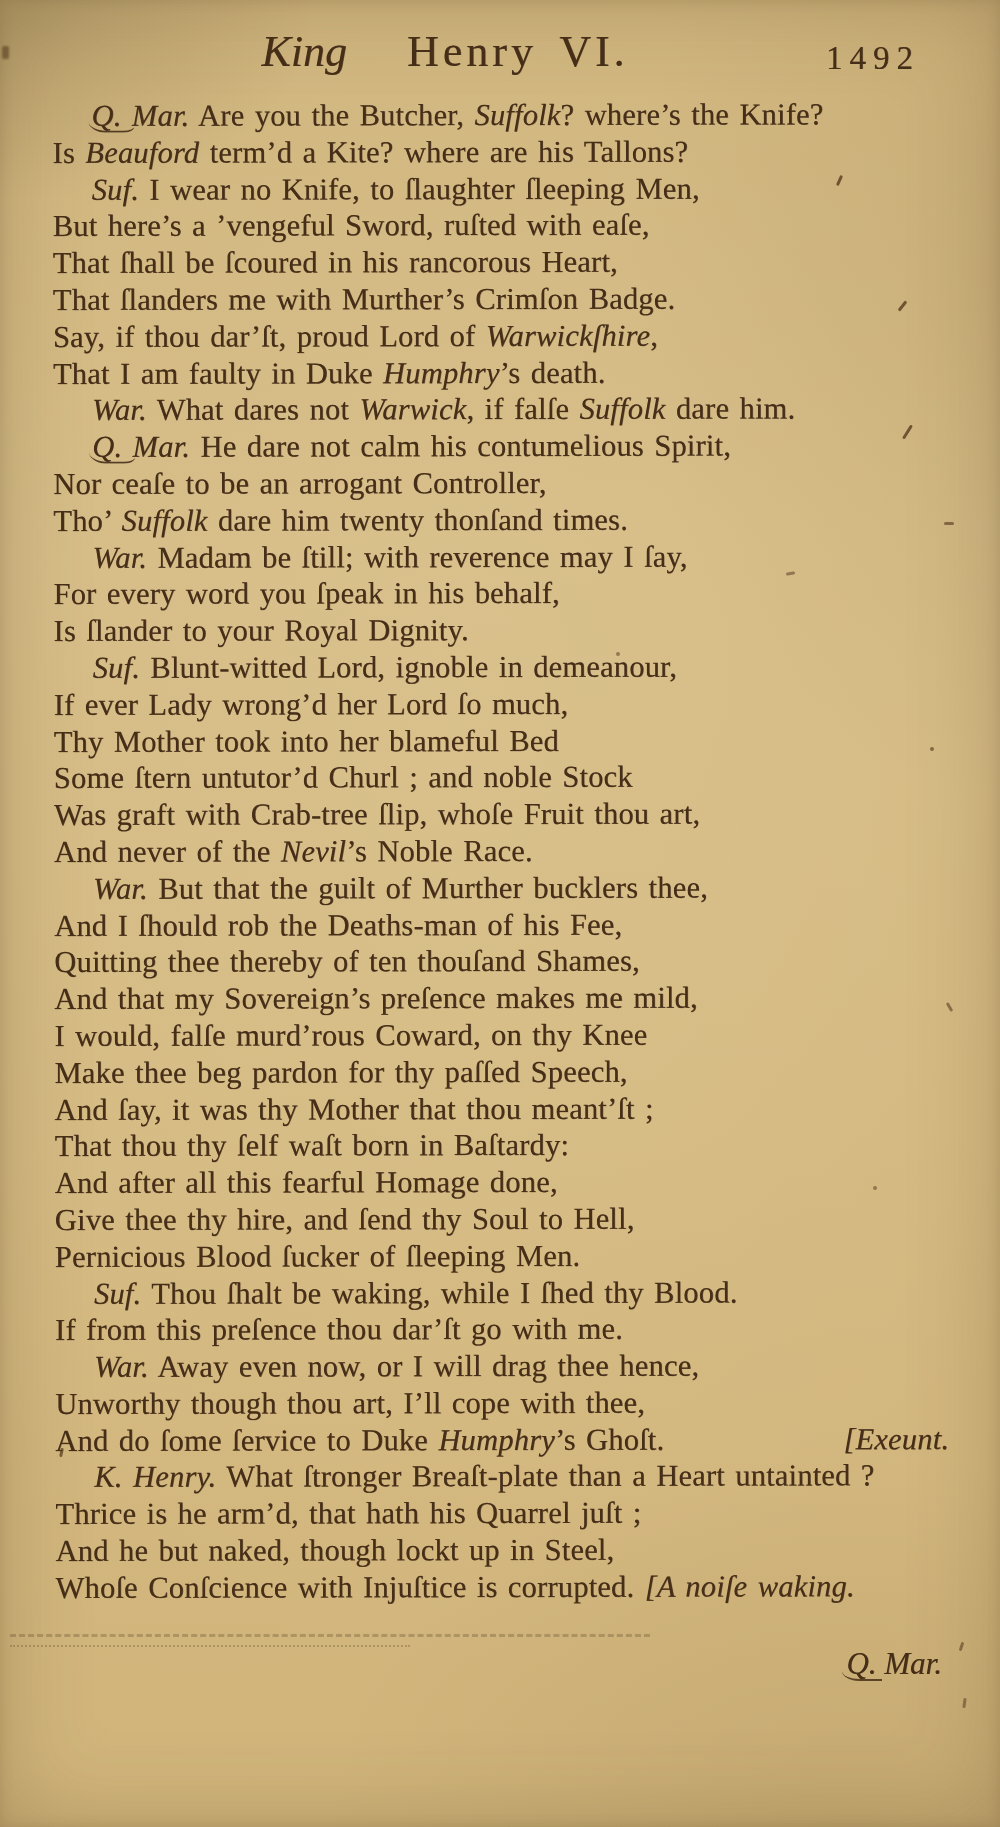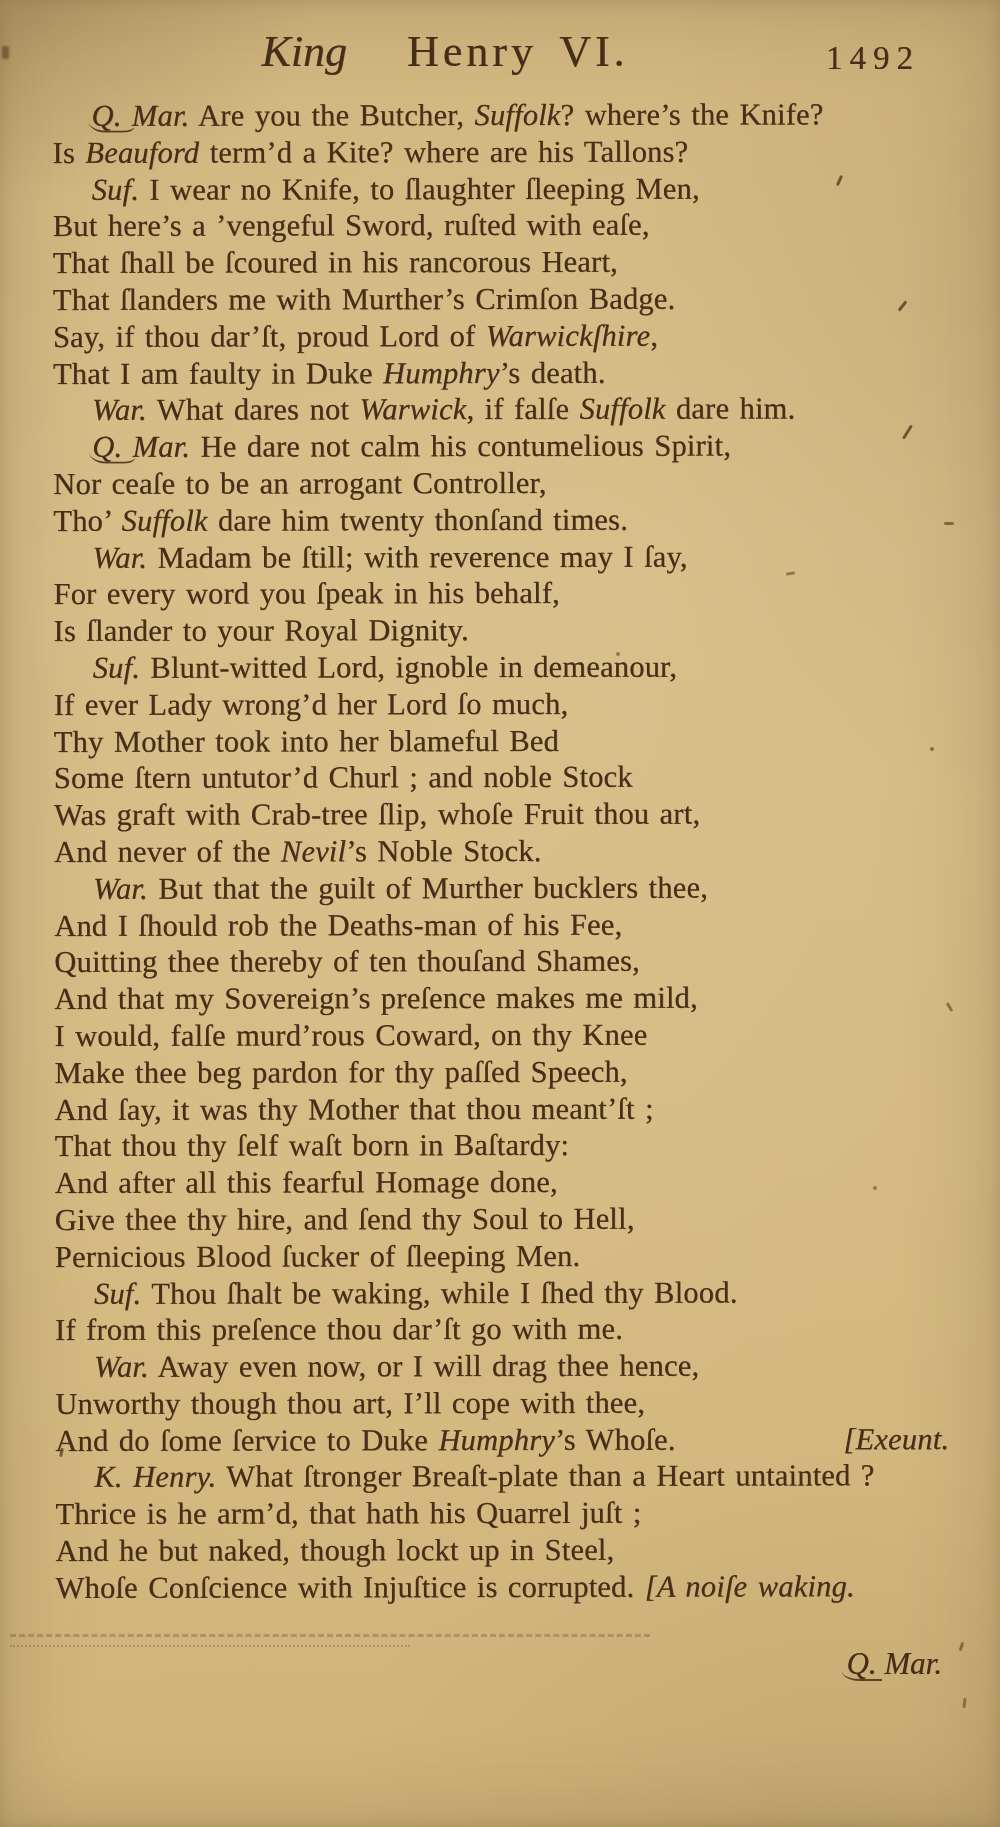--- a/index.html
+++ b/index.html
@@ -104,37 +104,37 @@
     <div class="line"><span>Nor ceaſe to be an arrogant Controller,</span></div>
     <div class="line"><span>Tho’ </span><span class="it">Suffolk</span><span> dare him twenty thonſand times.</span></div>
     <div class="line indent"><span class="it">War.</span><span> Madam be ſtill; with reverence may I ſay,</span></div>
     <div class="line"><span>For every word you ſpeak in his behalf,</span></div>
     <div class="line"><span>Is ſlander to your Royal Dignity.</span></div>
     <div class="line indent"><span class="it">Suf.</span><span> Blunt-witted Lord, ignoble in demeanour,</span></div>
     <div class="line"><span>If ever Lady wrong’d her Lord ſo much,</span></div>
     <div class="line"><span>Thy Mother took into her blameful Bed</span></div>
     <div class="line"><span>Some ſtern untutor’d Churl ; and noble Stock</span></div>
     <div class="line"><span>Was graft with Crab-tree ſlip, whoſe Fruit thou art,</span></div>
-    <div class="line"><span>And never of the </span><span class="it">Nevil</span><span>’s Noble Stock.</span></div>
+    <div class="line"><span>And never of the </span><span class="it">Nevil</span><span>’s Noble Race.</span></div>
     <div class="line indent"><span class="it">War.</span><span> But that the guilt of Murther bucklers thee,</span></div>
     <div class="line"><span>And I ſhould rob the Deaths-man of his Fee,</span></div>
     <div class="line"><span>Quitting thee thereby of ten thouſand Shames,</span></div>
     <div class="line"><span>And that my Sovereign’s preſence makes me mild,</span></div>
     <div class="line"><span>I would, falſe murd’rous Coward, on thy Knee</span></div>
     <div class="line"><span>Make thee beg pardon for thy paſſed Speech,</span></div>
     <div class="line"><span>And ſay, it was thy Mother that thou meant’ſt ;</span></div>
     <div class="line"><span>That thou thy ſelf waſt born in Baſtardy:</span></div>
     <div class="line"><span>And after all this fearful Homage done,</span></div>
     <div class="line"><span>Give thee thy hire, and ſend thy Soul to Hell,</span></div>
     <div class="line"><span>Pernicious Blood ſucker of ſleeping Men.</span></div>
     <div class="line indent"><span class="it">Suf.</span><span> Thou ſhalt be waking, while I ſhed thy Blood.</span></div>
     <div class="line"><span>If from this preſence thou dar’ſt go with me.</span></div>
     <div class="line indent"><span class="it">War.</span><span> Away even now, or I will drag thee hence,</span></div>
     <div class="line"><span>Unworthy though thou art, I’ll cope with thee,</span></div>
-    <div class="line"><span>And do ſome ſervice to Duke </span><span class="it">Humphry</span><span>’s Whoſe.</span><span class="it seg-right">[Exeunt.</span></div>
+    <div class="line"><span>And do ſome ſervice to Duke </span><span class="it">Humphry</span><span>’s Ghoſt.</span><span class="it seg-right">[Exeunt.</span></div>
     <div class="line indent"><span class="it">K. Henry.</span><span> What ſtronger Breaſt-plate than a Heart untainted ?</span></div>
     <div class="line"><span>Thrice is he arm’d, that hath his Quarrel juſt ;</span></div>
     <div class="line"><span>And he but naked, though lockt up in Steel,</span></div>
     <div class="line"><span>Whoſe Conſcience with Injuſtice is corrupted. </span><span class="it">[A noiſe waking.</span></div>
   </div>
 
 <div class="catchword">Q. Mar.</div>
 
 <div class="smudge"></div>
 <div class="smudge2"></div>

